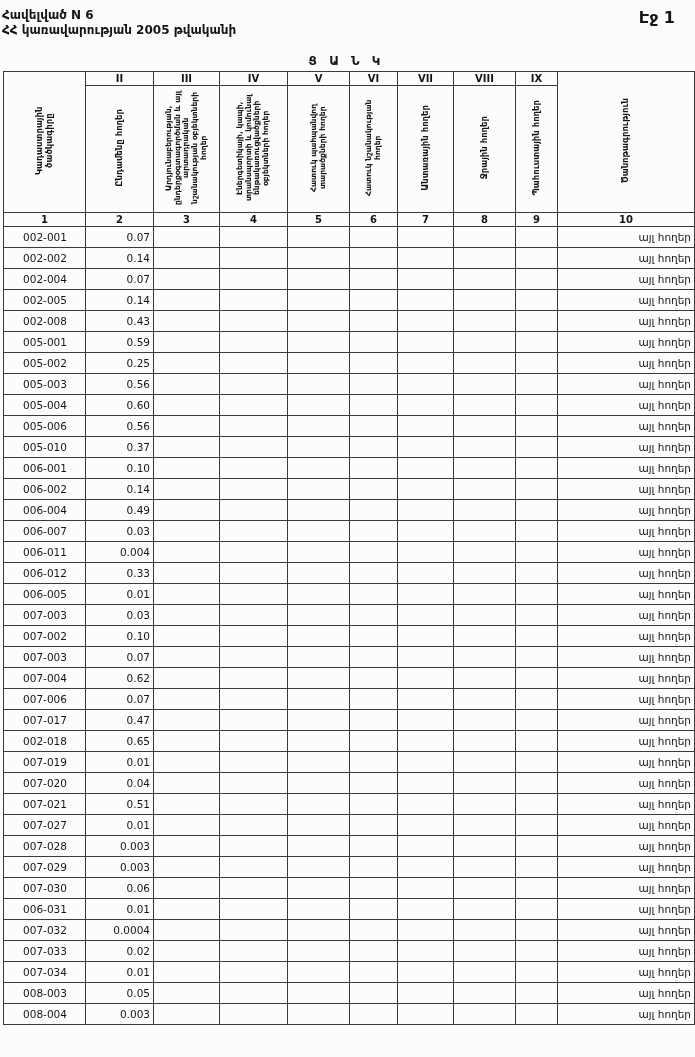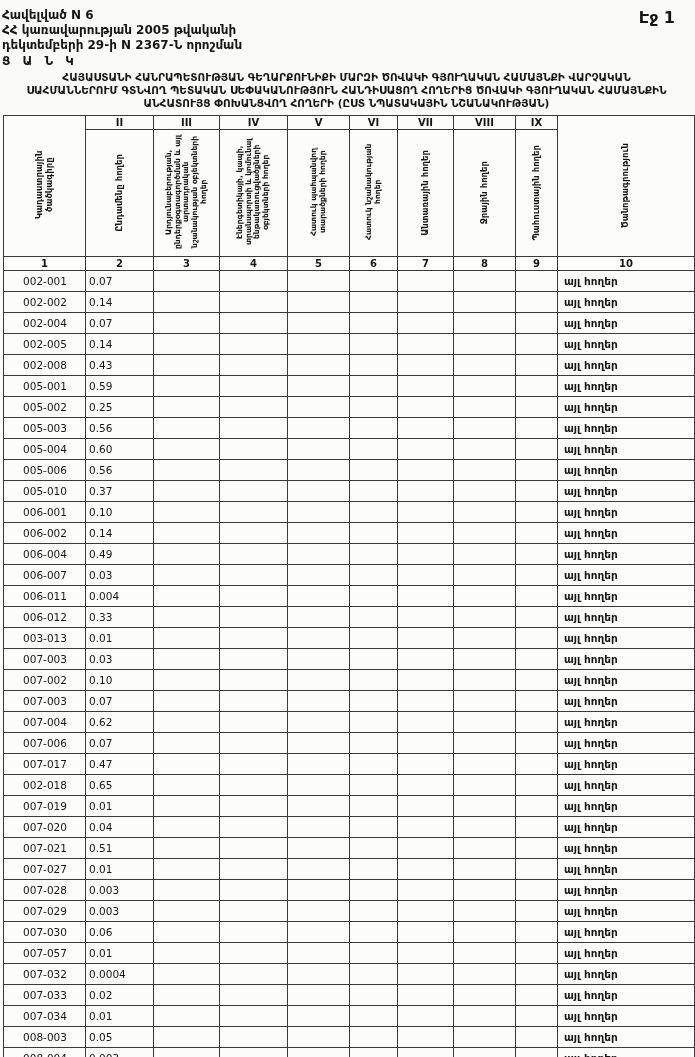--- a/index.html
+++ b/index.html
@@ -16,21 +16,21 @@
   .doc-head{position:relative;height:44px;}
   .appendix{
     position:absolute;left:0;right:0;top:2px;
     text-align:left;font-weight:bold;font-size:12px;line-height:1.25;
   }
   .page-num{
     position:absolute;right:16px;top:2px;
     font-weight:bold;font-size:16px;
   }
   .doc-title{
-    text-align:left;font-weight:bold;font-size:12px;
+    text-align:center;font-weight:bold;font-size:12px;
     letter-spacing:4px;margin:4px 0 3px 0;
   }
   .doc-subtitle{
     text-align:center;font-weight:bold;font-size:10.5px;line-height:1.25;
     margin:0 14px 5px 14px;
   }
   
   table{
     border-collapse:collapse;table-layout:fixed;
     width:691px;margin-left:1px;
@@ -55,40 +55,38 @@
     transform:rotate(180deg);
     font-size:7.6px;
     font-weight:bold;
     line-height:1.15;
     max-height:118px;
     white-space:normal;
     text-align:center;
   }
   .vert.big{font-size:8.5px;}
   td.code{height:18px;text-align:center;padding-left:4px;}
-  td.val{text-align:left;}
-  td.note{text-align:left;padding-left:6px;font-weight:bold;}
+  td.val{text-align:right;}
+  td.note{text-align:right;padding-left:6px;}
   td.empty{}
 </style>
 </head>
 <body>
 
 <div class="page">
 
   <div class="doc-head">
     <div class="appendix">
       <div>Հավելված N 6</div>
       <div>ՀՀ կառավարության 2005 թվականի</div>
-      <div>դեկտեմբերի 29-ի N 2367-Ն որոշման</div>
     </div>
     <div class="page-num">Էջ 1</div>
   </div>
 
   <div class="doc-title">Ց Ա Ն Կ</div>
-  <div class="doc-subtitle">ՀԱՅԱՍՏԱՆԻ ՀԱՆՐԱՊԵՏՈՒԹՅԱՆ ԳԵՂԱՐՔՈՒՆԻՔԻ ՄԱՐԶԻ ԾՈՎԱԿԻ ԳՅՈՒՂԱԿԱՆ ՀԱՄԱՅՆՔԻ ՎԱՐՉԱԿԱՆ ՍԱՀՄԱՆՆԵՐՈՒՄ ԳՏՆՎՈՂ ՊԵՏԱԿԱՆ ՍԵՓԱԿԱՆՈՒԹՅՈՒՆ ՀԱՆԴԻՍԱՑՈՂ ՀՈՂԵՐԻՑ ԾՈՎԱԿԻ ԳՅՈՒՂԱԿԱՆ ՀԱՄԱՅՆՔԻՆ ԱՆՀԱՏՈՒՅՑ ՓՈԽԱՆՑՎՈՂ ՀՈՂԵՐԻ (ԸՍՏ ՆՊԱՏԱԿԱՅԻՆ ՆՇԱՆԱԿՈՒԹՅԱՆ)</div>
 
   <table>
     <colgroup>
       <col class="c1">
         <col class="c2">
         <col class="c3">
         <col class="c4">
         <col class="c5">
       <col class="c6">
         <col class="c7">
@@ -351,21 +349,21 @@
           <td class="empty"></td>
           <td class="empty"></td>
           <td class="empty"></td>
           <td class="empty"></td>
           <td class="empty"></td>
           <td class="empty"></td>
           <td class="empty"></td>
           <td class="note">այլ հողեր</td>
         </tr>
         <tr>
-          <td class="code">003-013</td>
+          <td class="code">006-005</td>
           <td class="val">0.01</td>
           <td class="empty"></td>
           <td class="empty"></td>
           <td class="empty"></td>
           <td class="empty"></td>
           <td class="empty"></td>
           <td class="empty"></td>
           <td class="empty"></td>
           <td class="note">այլ հողեր</td>
         </tr>
@@ -531,21 +529,21 @@
           <td class="empty"></td>
           <td class="empty"></td>
           <td class="empty"></td>
           <td class="empty"></td>
           <td class="empty"></td>
           <td class="empty"></td>
           <td class="empty"></td>
           <td class="note">այլ հողեր</td>
         </tr>
         <tr>
-          <td class="code">007-057</td>
+          <td class="code">006-031</td>
           <td class="val">0.01</td>
           <td class="empty"></td>
           <td class="empty"></td>
           <td class="empty"></td>
           <td class="empty"></td>
           <td class="empty"></td>
           <td class="empty"></td>
           <td class="empty"></td>
           <td class="note">այլ հողեր</td>
         </tr>

